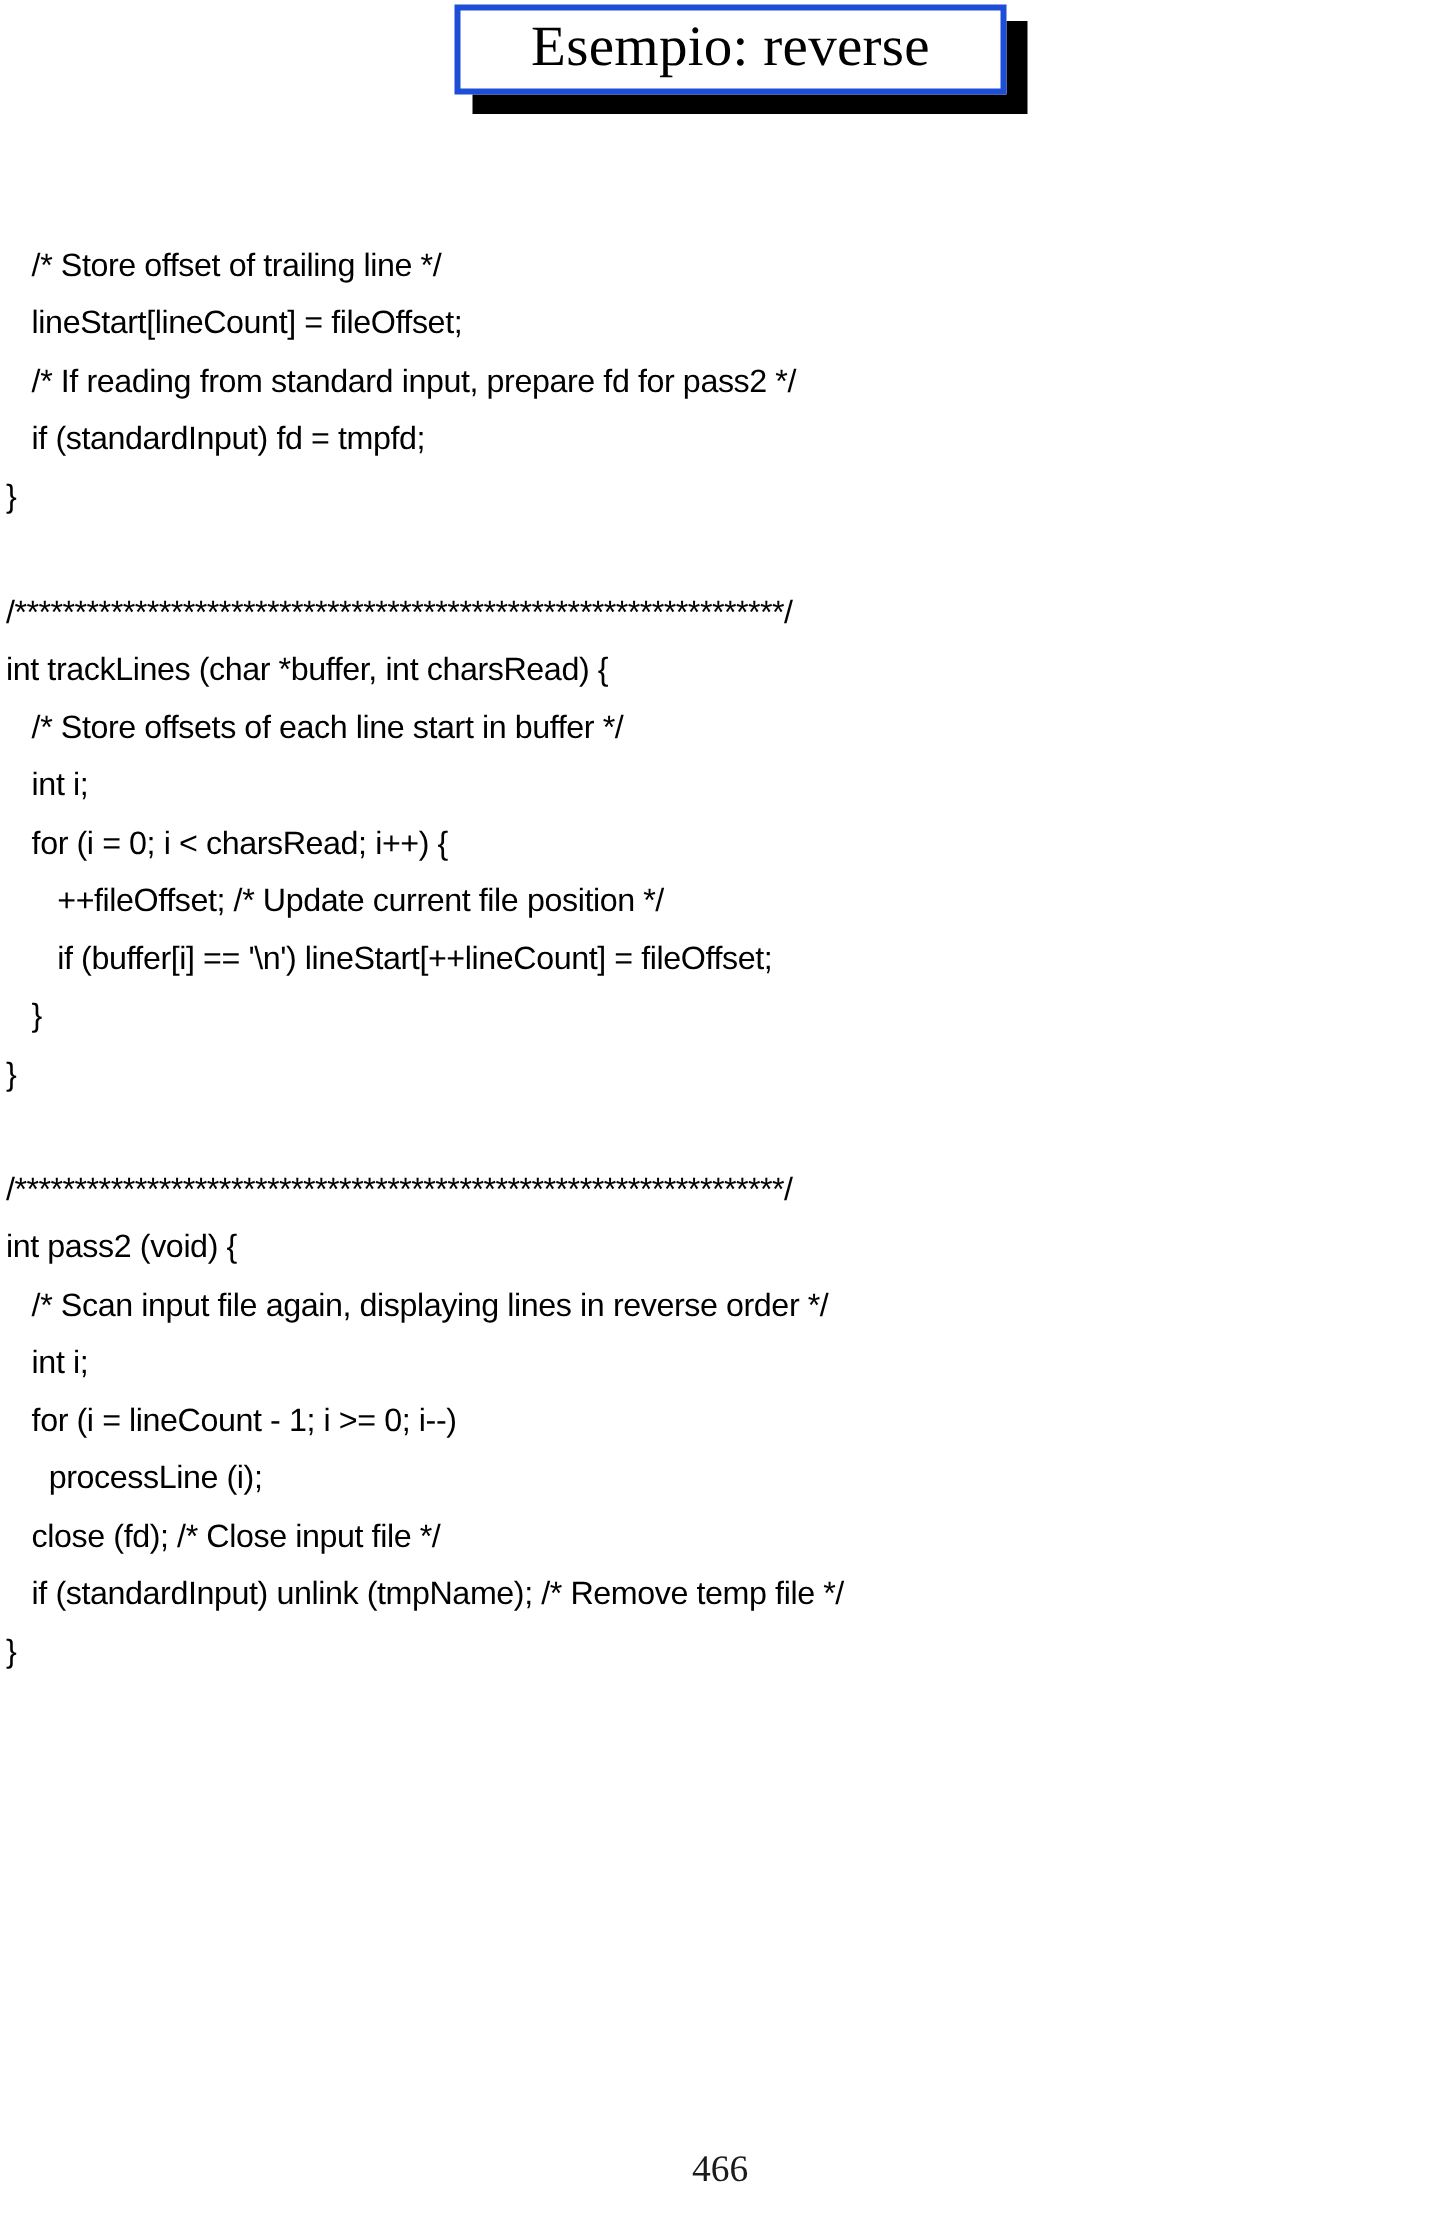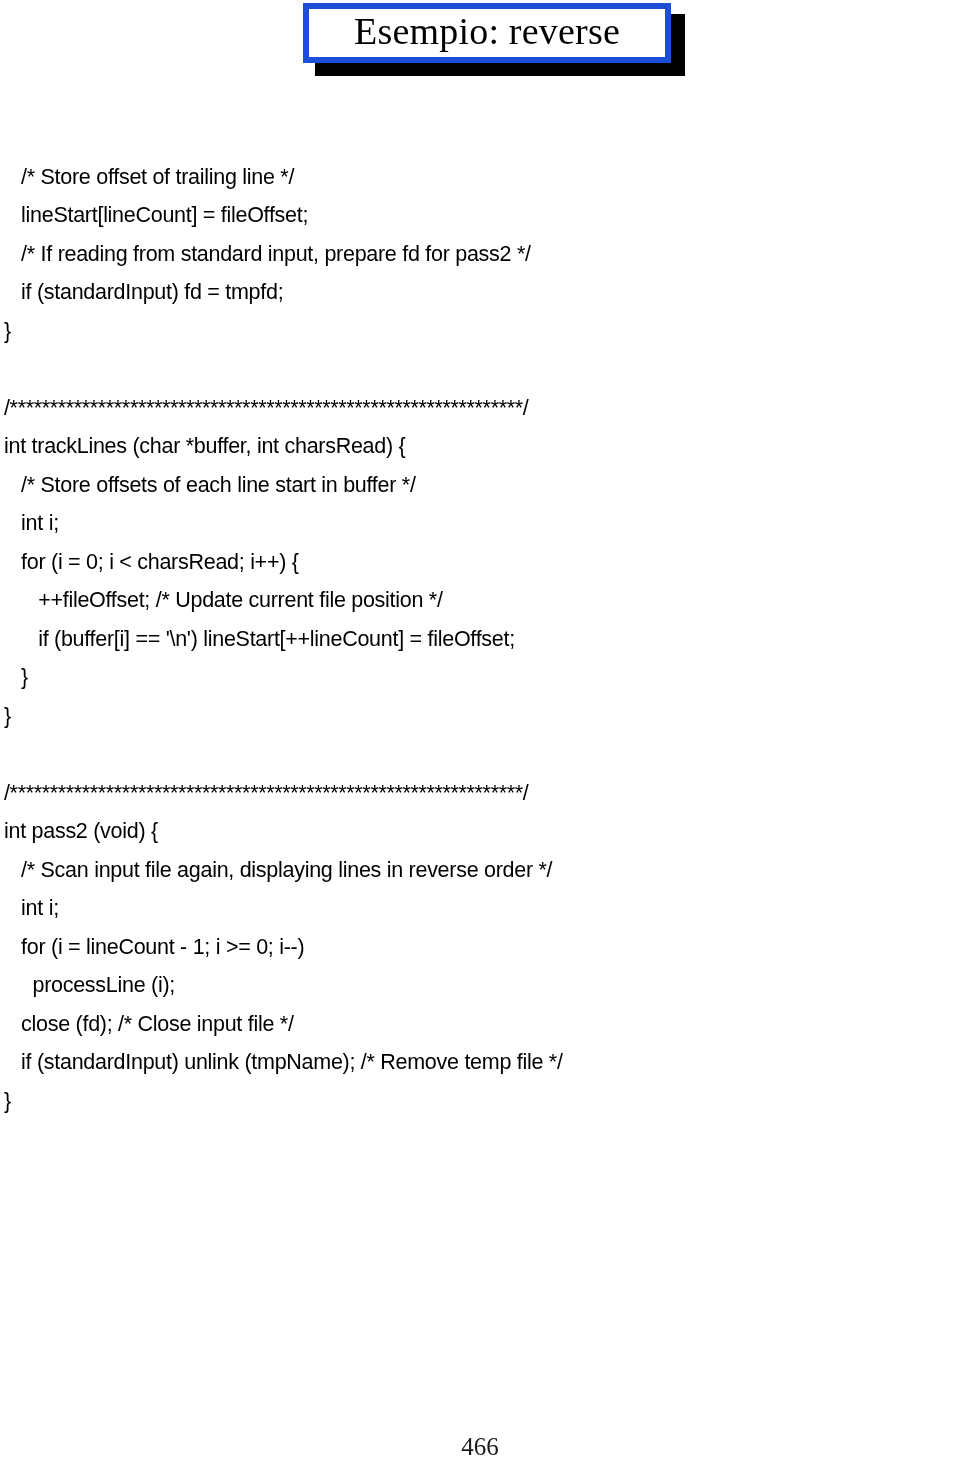--- a/index.html
+++ b/index.html
@@ -32,21 +32,21 @@
     height: 62px;
     background: #000000;
   }
   #title-box {
     position: absolute;
     left: 303px;
     top: 3px;
     width: 368px;
     height: 60px;
     background: #ffffff;
-    border: 6px solid #1d4ed8;
+    border: 4px solid #1d4ed8;
     box-sizing: border-box;
     display: flex;
     align-items: center;
     justify-content: center;
   }
   #title-text {
     font-family: "Liberation Serif", "DejaVu Serif", serif;
     font-size: 38px;
     line-height: 1;
     letter-spacing: 0.2px;

